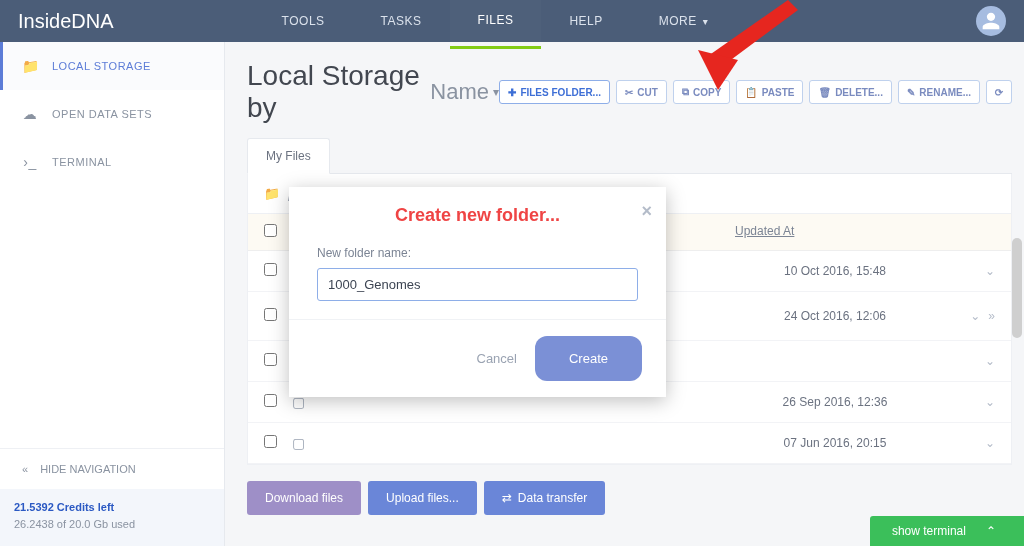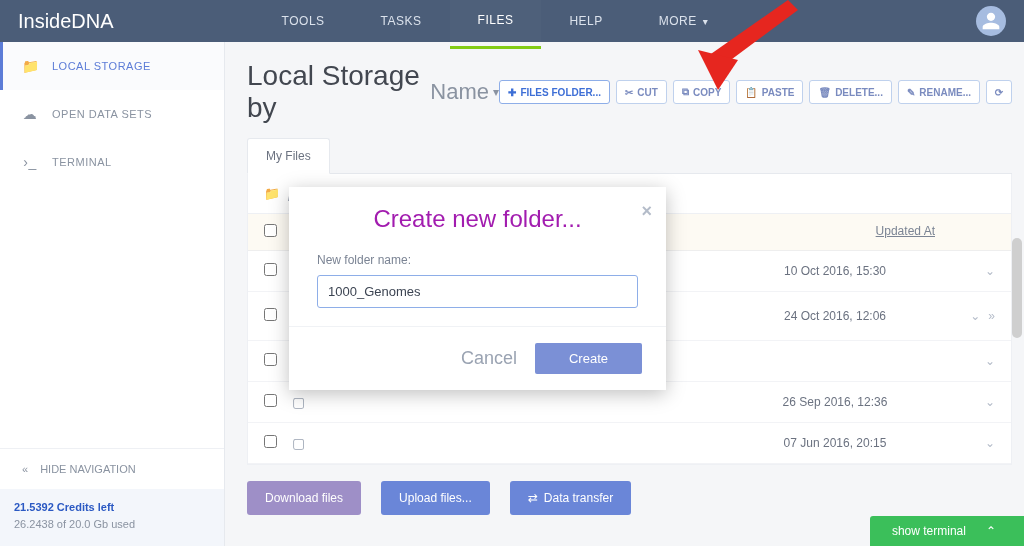--- a/index.html
+++ b/index.html
@@ -37,49 +37,49 @@
   .filetab{padding:10px 18px;font-size:12px;color:#6b7280;background:#fff;border:1px solid #e6e9ee;border-bottom:1px solid #fff;margin-bottom:-1px;border-radius:3px 3px 0 0}
   
   .bread{padding:12px 16px;color:#9aa3b2;font-size:13px;font-style:italic;display:flex;align-items:center;gap:8px;border-bottom:1px solid #eef0f4;background:#fff}
   .bread .ico{font-style:normal}
   
   .panel{background:#fff;border:1px solid #eef0f4;border-top:none}
   .thead{display:flex;padding:10px 16px;font-size:12px;color:#7b8494;background:#fdfaf3;border-bottom:1px solid #eee}
   .thead .cb{width:28px}
   .thead .c-name{flex:1;text-decoration:underline}
   .thead .c-size{width:120px;text-decoration:underline}
-  .thead .c-upd{width:200px;text-decoration:underline;text-align:right}
+  .thead .c-upd{width:200px;text-decoration:underline;text-align:left}
   .thead .c-act{width:60px}
   .trow{display:flex;align-items:center;padding:12px 16px;border-bottom:1px solid #f2f3f6;font-size:12px;color:#6b7280}
   .trow .cb{width:28px}
   .trow .kind{width:30px;color:#9aa3b2;font-size:14px}
   .trow .c-name{flex:1}
   .trow .c-size{width:120px}
   .trow .c-upd{width:200px;text-align:center}
   .trow .c-act{width:60px;display:flex;gap:8px;justify-content:flex-end;color:#b4bcc9}
   .chev{font-size:12px}
   
-  .actbar{padding:16px 0;display:flex;gap:20px}
+  .actbar{padding:16px 0;display:flex;gap:7px}
   .bbtn{border:none;border-radius:3px;padding:10px 18px;font-size:12px;color:#fff;cursor:pointer}
   .bbtn.dl{background:#9e8fc7}
   .bbtn.ul{background:#6a86d8}
   .bbtn.dt{background:#6a86d8;display:flex;align-items:center;gap:6px}
   
   .scroll-rail{position:absolute;right:2px;top:196px;width:10px;height:100px;background:#cfcfcf;border-radius:5px}
   
   .modal{position:absolute;left:289px;top:187px;width:377px;background:#fff;box-shadow:0 4px 18px rgba(0,0,0,.25);z-index:50}
   .modal-h{display:flex;align-items:center;justify-content:center;padding:18px 20px 12px;position:relative}
-  .modal-h h2{font-size:24px;font-weight:400;color:#a21caf}
+  .modal-h h2{font-size:18px;font-weight:700;color:#ef4444}
   .modal-close{position:absolute;right:14px;top:14px;font-size:18px;color:#b4bcc9;cursor:pointer;font-weight:bold}
   .modal-b{padding:8px 28px 18px}
   .modal-b label{font-size:12px;color:#7b8494;display:block;margin-bottom:8px}
   .modal-b input{width:100%;padding:8px 10px;border:1px solid #8eaee8;border-radius:3px;font-size:13px;color:#3c4452;outline:none}
   .modal-f{display:flex;justify-content:flex-end;gap:18px;padding:16px 24px;align-items:center;border-top:1px solid #f0f2f5}
-  .modal-f .cancel{color:#9aa3b2;font-size:18px;cursor:pointer;background:none;border:none}
-  .modal-f .create{background:#7b90d6;color:#fff;border:none;border-radius:2px;padding:8px 34px;font-size:13px;cursor:pointer}
+  .modal-f .cancel{color:#9aa3b2;font-size:13px;cursor:pointer;background:none;border:none}
+  .modal-f .create{background:#7b90d6;color:#fff;border:none;border-radius:12px;padding:15px 34px;font-size:13px;cursor:pointer}
   
   .arrow{position:absolute;left:648px;top:0;z-index:60;pointer-events:none}
   
   .showterm{position:absolute;right:0;bottom:0;background:#3bbf5a;color:#fff;font-size:12px;padding:8px 28px 8px 22px;border-radius:3px 0 0 0;display:flex;align-items:center;gap:20px;cursor:pointer}
   input[type=checkbox]{width:13px;height:13px}
 </style>
 </head>
 <body>
 
 <div class="topbar">
@@ -180,21 +180,21 @@
         <div class="c-size">Size</div>
         <div class="c-upd">Updated At</div>
         <div class="c-act"></div>
       </div>
       <div id="rows">
           <div class="trow">
             <div class="cb"><input type="checkbox" style=""></div>
             <div class="kind"><span>▢</span></div>
             <div class="c-name"></div>
             <div class="c-size"></div>
-            <div class="c-upd">10 Oct 2016, 15:30</div>
+            <div class="c-upd">10 Oct 2016, 15:48</div>
             <div class="c-act">
               <span class="chev">⌄</span>
             </div>
           </div>
           <div class="trow">
             <div class="cb"><input type="checkbox" style=""></div>
             <div class="kind"><span>🗎</span></div>
             <div class="c-name"></div>
             <div class="c-size">43 B</div>
             <div class="c-upd">24 Oct 2016, 12:06</div>

